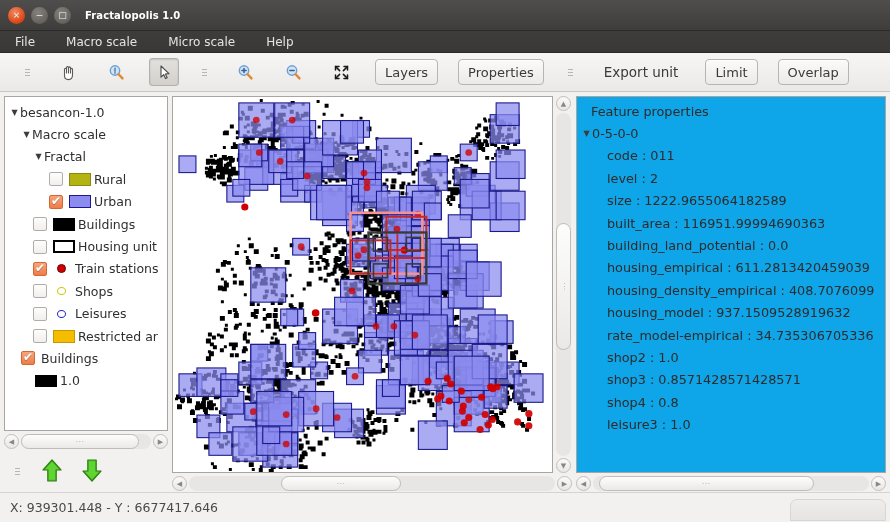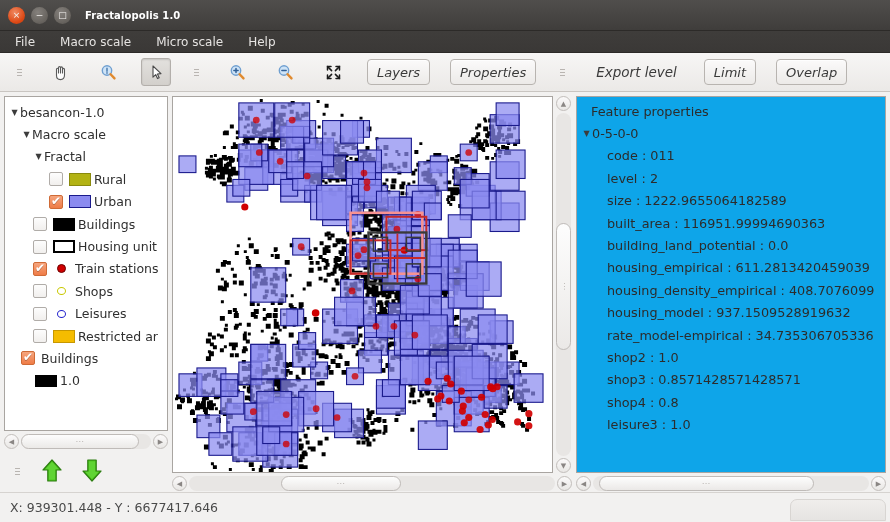--- a/index.html
+++ b/index.html
@@ -25,31 +25,31 @@
   .wbtn { width:17px; height:17px; border-radius:50%; display:flex; align-items:center; justify-content:center;
           font-size:9px; color:#f4f2f0; }
   .wbtn.close { background:radial-gradient(circle at 40% 32%, #f08a63 0%, #dd4814 65%, #b93a10 100%); }
   .wbtn.min, .wbtn.max { background:radial-gradient(circle at 40% 32%, #85817d 0%, #68645f 65%, #565350 100%); }
   .wtitle { color:#ffffff; font-weight:bold; font-size:10px; margin-left:14px; letter-spacing:0.1px; }
 
   
   .menubar {
     height:22px; flex:0 0 22px;
     background: linear-gradient(to bottom,#3f3d3b 0%,#3a3836 100%);
-    display:flex; align-items:center; padding-left:8px; gap:11px;
+    display:flex; align-items:center; padding-left:8px; gap:17px;
     border-bottom:1px solid #2c2a28;
   }
   .menuitem { color:#e6e4e2; font-size:12px; padding:2px 7px; cursor:default; white-space:nowrap; }
 
   
   .toolbar {
     height:39px; flex:0 0 39px;
     background: linear-gradient(to bottom,#f7f6f5 0%,#ebe9e7 100%);
     border-bottom:1px solid #c9c5c1;
-    display:flex; align-items:center; padding:0 12px; gap:18px;font-style:italic;
+    display:flex; align-items:center; padding:0 20px; gap:18px;
   }
   .tgrip { width:7px; height:20px; margin:0 4px; display:flex; flex-direction:column;
            justify-content:center; align-items:center; gap:2px; }
   .tgrip i { display:block; width:5px; height:1px; background:#b9b5b1; }
   .tbtn { width:30px; height:28px; border:1px solid transparent; border-radius:3px;
           display:flex; align-items:center; justify-content:center; }
   .tbtn.active { background:linear-gradient(to bottom,#e3e1de,#d3d0cc); border:1px solid #b3afab;
                  box-shadow: inset 0 1px 2px rgba(0,0,0,.14); }
   .txtbtn { height:26px; padding:2px 9px; border:1px solid #b8b4b0; border-radius:4px;
             background:linear-gradient(to bottom,#fbfafa 0%,#eceae8 100%);
@@ -215,21 +215,21 @@
 
     <div class="txtbtn">Layers</div>
     <div class="txtbtn">Properties</div>
 
     <div class="tgrip">
         <i></i>
         <i></i>
         <i></i>
       </div>
 
-    <div class="tlabel">Export level</div>
+    <div class="tlabel">Export unit</div>
     <div class="txtbtn">Limit</div>
     <div class="txtbtn">Overlap</div>
   </div>
 
   <div class="bodyarea">
 
     <div class="leftcol">
       <div class="treebox">
         <div class="treeinner" id="tree-rows">
             <div class="trow ind1">

